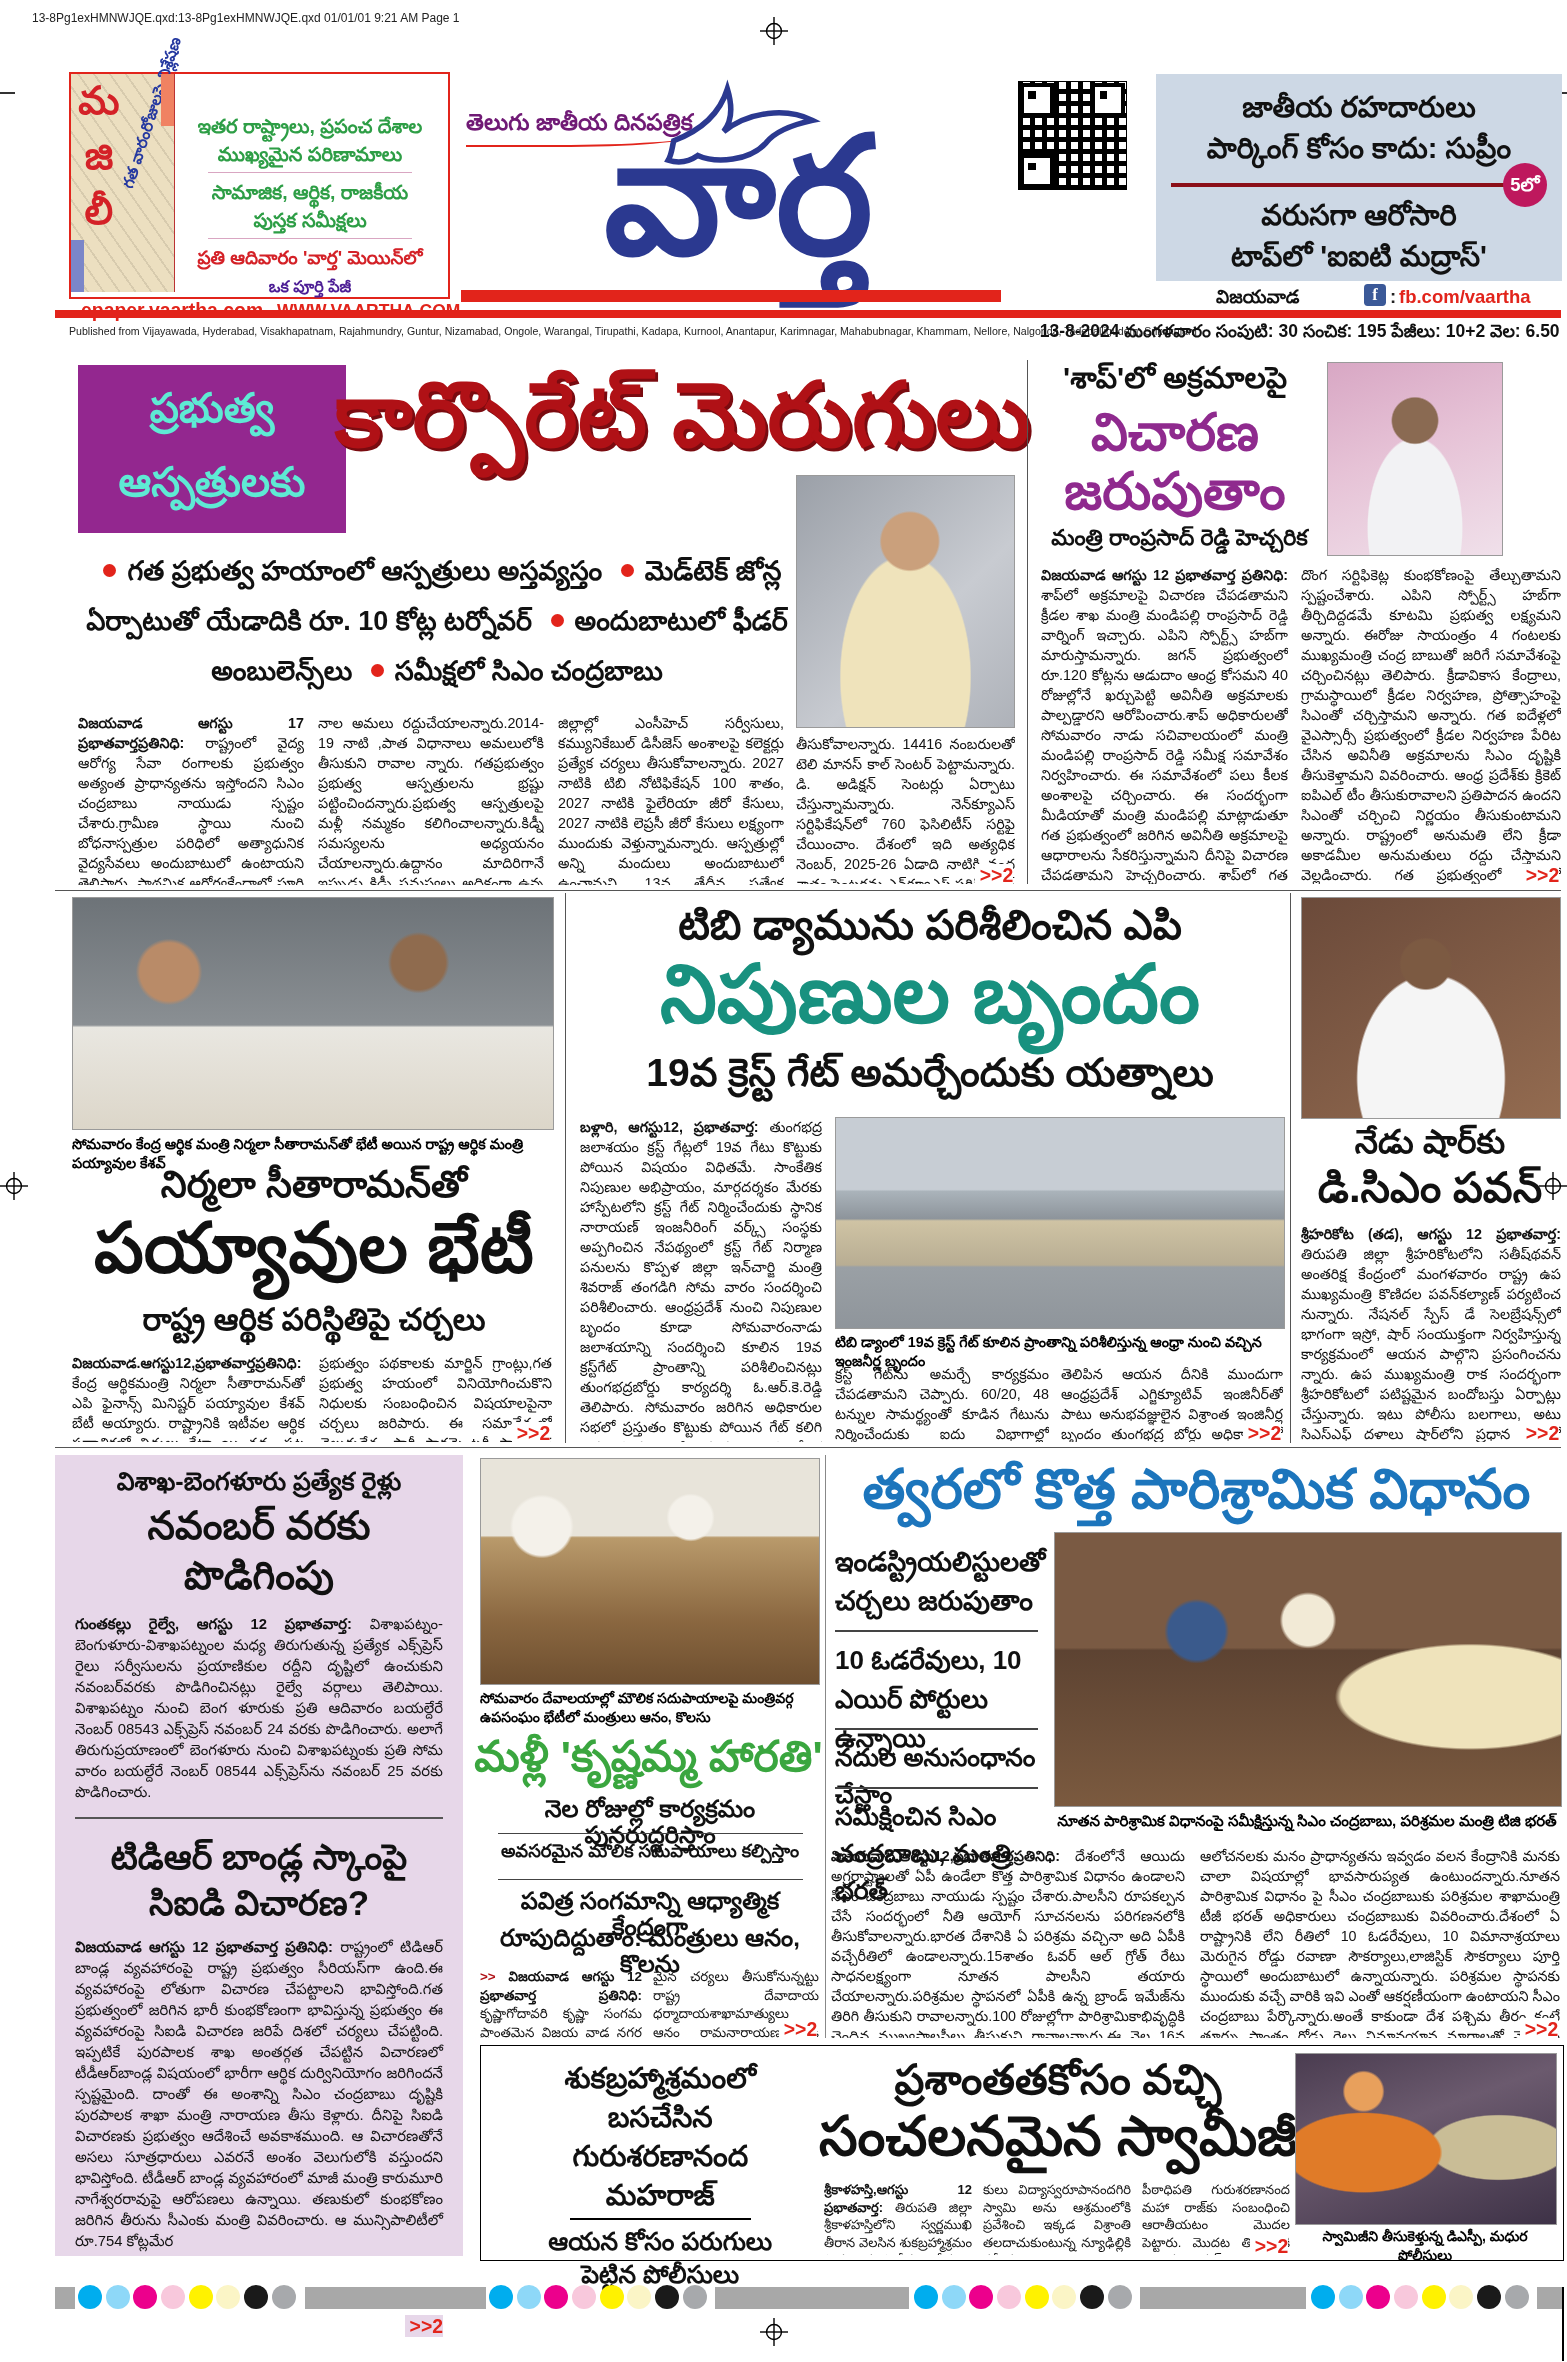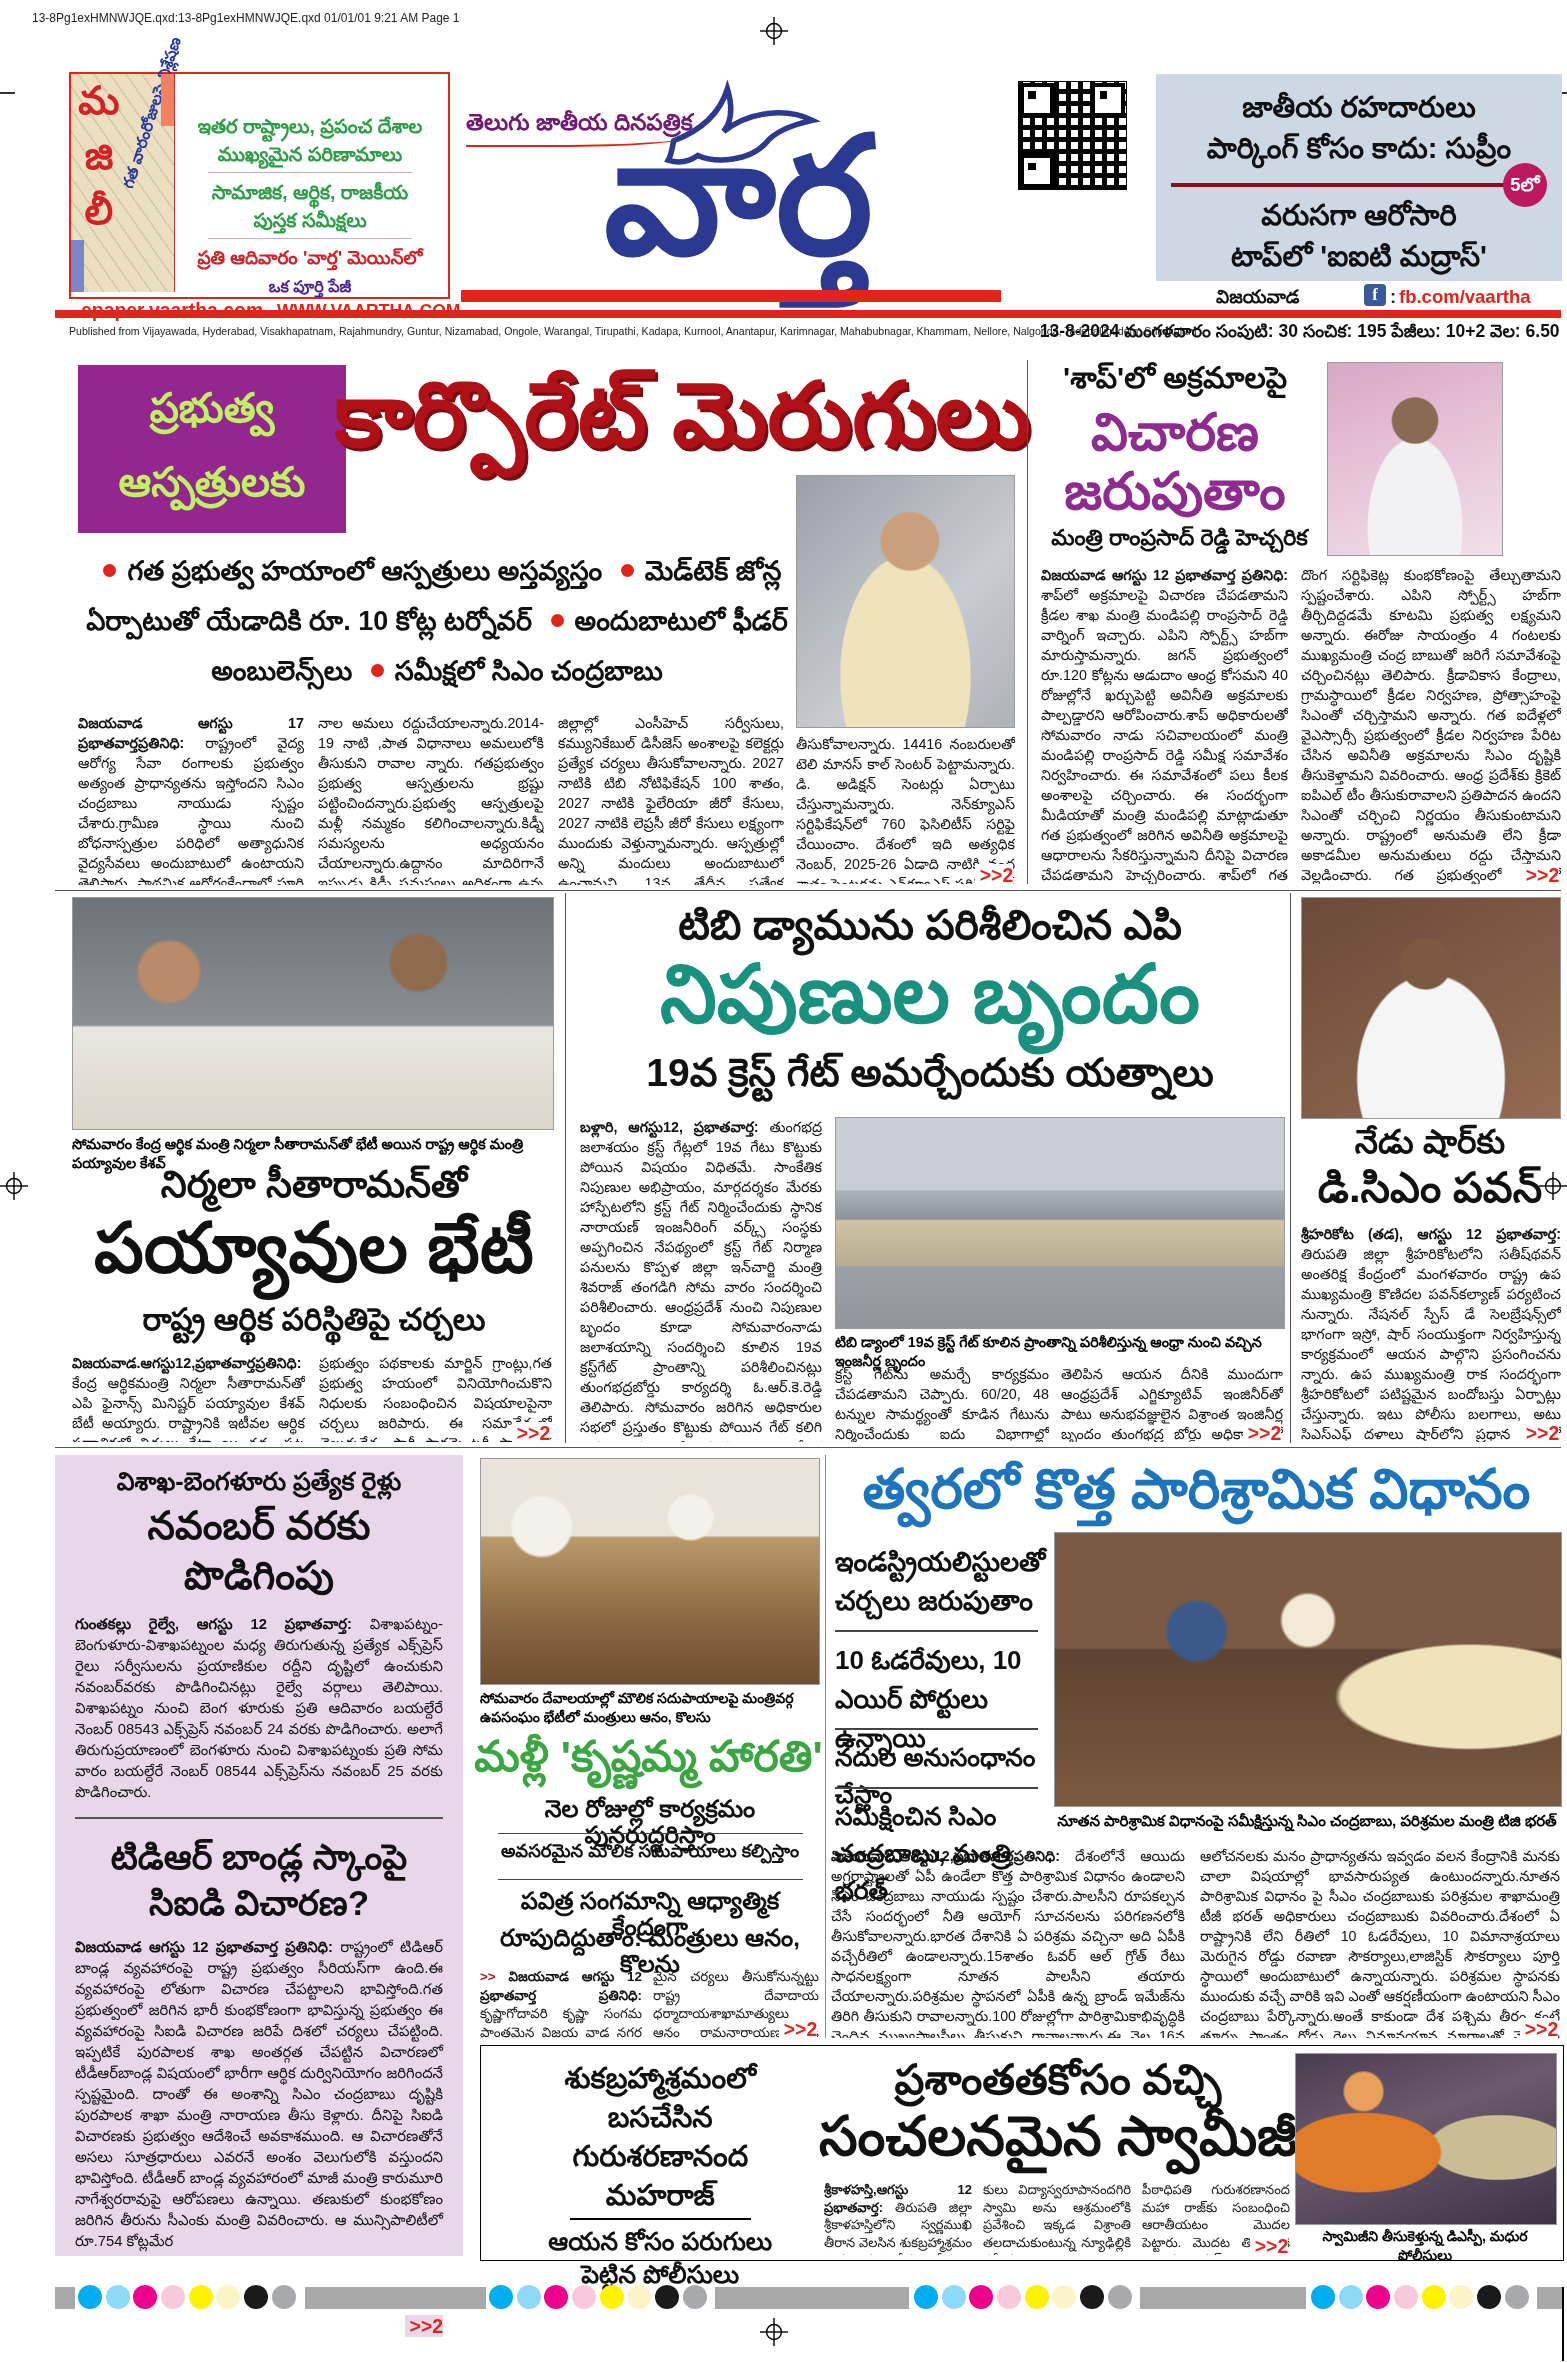--- a/index.html
+++ b/index.html
@@ -93,21 +93,21 @@
   </div>
   <div class="abs" style="left:1216px;top:286px;font-weight:bold;font-size:18.5px;">విజయవాడ</div>
   <div class="abs" style="left:1364px;top:284px;width:22px;height:22px;background:#3b5998;border-radius:3.7px;color:#fff;font-weight:bold;text-align:center;font-size:16.6px;line-height:22px;font-family:'Liberation Serif',serif;">f</div>
   <div class="abs" style="left:1390px;top:286px;font-weight:bold;font-size:18.5px;color:#222;">:</div>
   <div class="abs" style="left:1399px;top:286px;font-weight:bold;font-size:18.5px;color:#e2241b;">fb.com/vaartha</div>
 
   <div class="abs" style="left:55px;top:310px;width:1506px;height:8.3px;background:#e2241b;"></div>
   <div class="abs" style="left:69px;top:325px;font-size:10.6px;color:#222;">Published from Vijayawada, Hyderabad, Visakhapatnam, Rajahmundry, Guntur, Nizamabad, Ongole, Warangal, Tirupathi, Kadapa, Kurnool, Anantapur, Karimnagar, Mahabubnagar, Khammam, Nellore, Nalgonda, Tadepalligudem, Srikakulam</div>
   <div class="abs" style="right:7.4px;top:321px;font-weight:bold;font-size:17.5px;">13-8-2024 మంగళవారం సంపుటి: 30 సంచిక: 195 పేజీలు: 10+2 వెల: 6.50</div>
 
-  <div class="abs ctr" style="left:78px;top:365px;width:268px;height:162px;background:#93278f;color:#bef264;font-weight:bold;font-size:41px;line-height:74px;padding-top:5.5px;">ప్రభుత్వ ఆస్పత్రులకు</div>
+  <div class="abs ctr" style="left:78px;top:365px;width:268px;height:162px;background:#93278f;color:#5eead4;font-weight:bold;font-size:41px;line-height:74px;padding-top:5.5px;">ప్రభుత్వ ఆస్పత్రులకు</div>
   <div class="abs hl ctr nowrap" style="left:330px;top:367px;width:705px;font-size:90px;color:#b01116;text-shadow:2.8px 2.8px 0 #7a0b10;">కార్పొరేట్ మెరుగులు</div>
 
   <div class="abs ctr" style="left:78px;top:546px;width:718px;font-weight:bold;font-size:27px;line-height:50px;">
     <span class="dot"></span><span>గత ప్రభుత్వ హయాంలో ఆస్పత్రులు అస్తవ్యస్తం</span>
     <span class="dot"></span><span>మెడ్‌టెక్ జోన్ల ఏర్పాటుతో యేడాదికి రూ. 10 కోట్ల టర్నోవర్</span>
     <span class="dot"></span><span>అందుబాటులో ఫీడర్ అంబులెన్స్‌లు</span>
     <span class="dot"></span><span>సమీక్షలో సిఎం చంద్రబాబు</span>
   </div>
 
   <div class="photo" style="left:796px;top:475px;width:217px;height:251px;background:radial-gradient(circle at 52% 26%,#caa07c 0 13%,transparent 14%),radial-gradient(ellipse at 50% 80%,#efe3bb 0 42%,transparent 43%),linear-gradient(135deg,#9ba0a8,#c8cbd1 60%,#aeb2b9);"></div>

